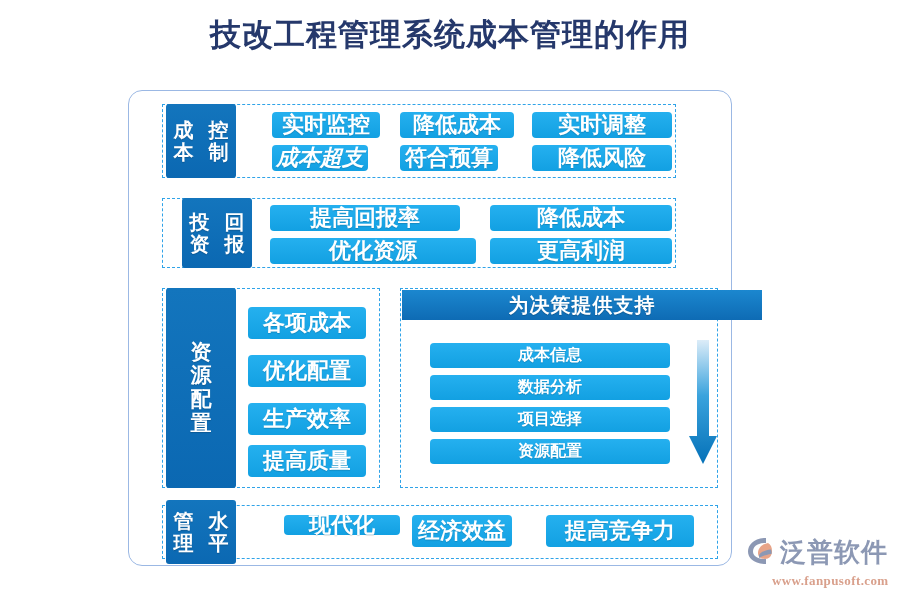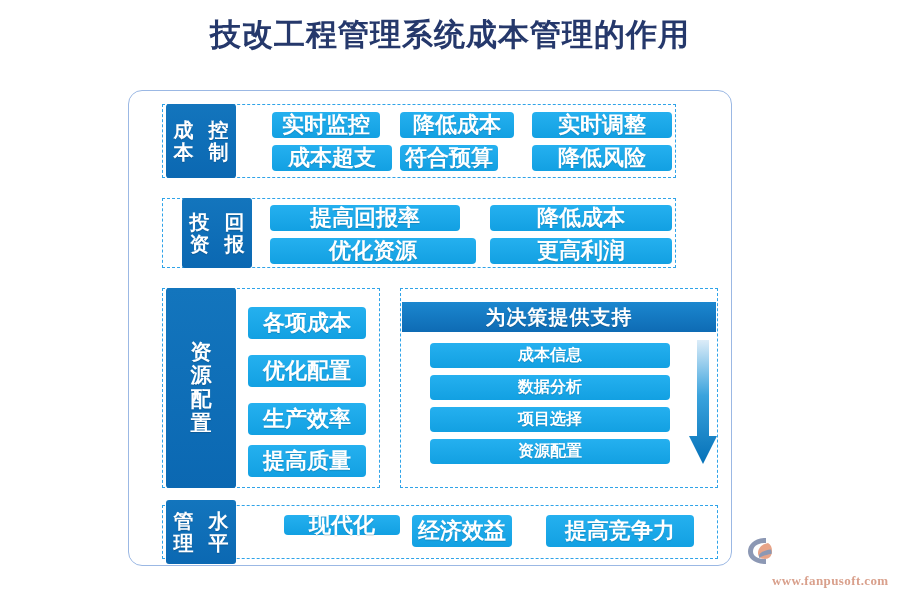--- a/index.html
+++ b/index.html
@@ -80,21 +80,21 @@
 <div class="outer-frame"></div>
 
 <div class="band" style="left:162px;top:104px;width:514px;height:74px;"></div>
 <div class="cat-label" style="left:166px;top:104px;width:70px;height:74px;">
   <span class="ln">成本</span>
   <span class="ln">控制</span>
 </div>
 <div class="pill" style="left:272px;top:112px;width:108px;height:26px;">实时监控</div>
 <div class="pill" style="left:400px;top:112px;width:114px;height:26px;">降低成本</div>
 <div class="pill" style="left:532px;top:112px;width:140px;height:26px;">实时调整</div>
-<div class="pill" style="left:272px;top:145px;width:120px;height:26px;">成本超支</div>
+<div class="pill" style="left:272px;top:145px;width:96px;height:26px;font-style:italic;">成本超支</div>
 <div class="pill" style="left:400px;top:145px;width:98px;height:26px;">符合预算</div>
 <div class="pill" style="left:532px;top:145px;width:140px;height:26px;">降低风险</div>
 
 <div class="band" style="left:162px;top:198px;width:514px;height:70px;"></div>
 <div class="cat-label" style="left:166px;top:198px;width:70px;height:70px;margin-left:16px;">
   <span class="ln">投资</span>
   <span class="ln">回报</span>
 </div>
 <div class="pill" style="left:270px;top:205px;width:190px;height:26px;">提高回报率</div>
 <div class="pill" style="left:490px;top:205px;width:182px;height:26px;">降低成本</div>
@@ -107,21 +107,21 @@
   <span class="ln">源</span>
   <span class="ln">配</span>
   <span class="ln">置</span>
 </div>
 <div class="pill" style="left:248px;top:307px;width:118px;height:32px;">各项成本</div>
 <div class="pill" style="left:248px;top:355px;width:118px;height:32px;">优化配置</div>
 <div class="pill" style="left:248px;top:403px;width:118px;height:32px;">生产效率</div>
 <div class="pill" style="left:248px;top:445px;width:118px;height:32px;">提高质量</div>
 
 <div class="band" style="left:400px;top:288px;width:318px;height:200px;"></div>
-<div class="panel-head" style="left:402px;top:290px;width:314px;height:30px;margin-top:12px;">为决策提供支持</div>
+<div class="panel-head" style="left:402px;top:290px;width:360px;height:30px;">为决策提供支持</div>
 <div class="pill sm" style="left:430px;top:343px;width:240px;height:25px;">成本信息</div>
 <div class="pill sm" style="left:430px;top:375px;width:240px;height:25px;">数据分析</div>
 <div class="pill sm" style="left:430px;top:407px;width:240px;height:25px;">项目选择</div>
 <div class="pill sm" style="left:430px;top:439px;width:240px;height:25px;">资源配置</div>
 
 <div class="arrow-wrap" style="left:688px;top:338px;width:30px;height:128px;">
   <svg width="30" height="128" viewBox="0 0 30 128" xmlns="http://www.w3.org/2000/svg">
     <defs>
       <linearGradient id="arrGrad" x1="0" y1="0" x2="0" y2="1">
         <stop offset="0%" stop-color="#dcecf8"></stop>
@@ -144,15 +144,16 @@
 
 <div class="logo">
   <div class="logo-row">
     <span>
       <svg width="30" height="30" viewBox="0 0 30 30" xmlns="http://www.w3.org/2000/svg">
         <path d="M20 2 C8 2 2 9 2 15.5 C2 22 8 28 20 28 L20 23 C11 23 7 20 7 15.5 C7 11 11 7 20 7 Z" fill="#8c98b4"></path>
         <path d="M22 7 C16 8 12 12 12 17 C12 21 15 23 19 23 C23 23 26 20 26 15 C26 11 24.5 8.5 22 7 Z" fill="#e8a488"></path>
         <path d="M13 19 C15 16 19 14 25 13.5 C25.6 15 25.8 16.5 25.5 18 C21 18.5 16 20 13 22 Z" fill="#8c98b4"></path>
       </svg>
     </span>
+    <span class="logo-text">泛普软件</span>
   </div>
   <div class="logo-url">www.fanpusoft.com</div>
 </div>
 
 </body></html>

